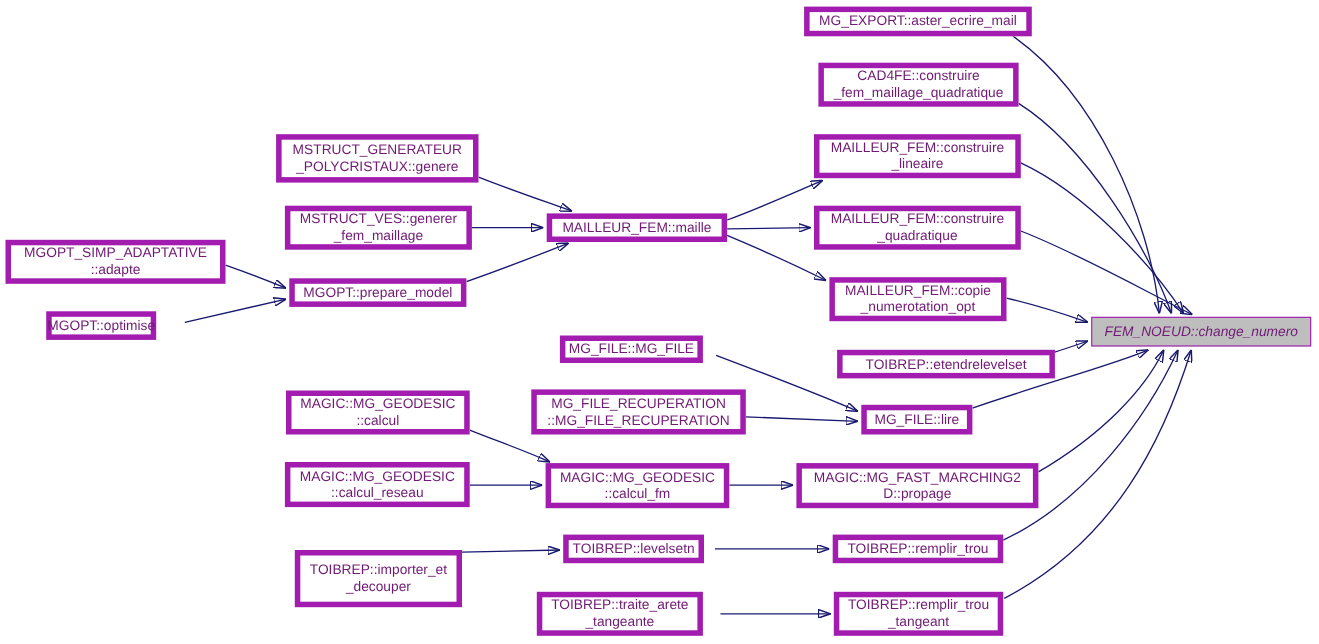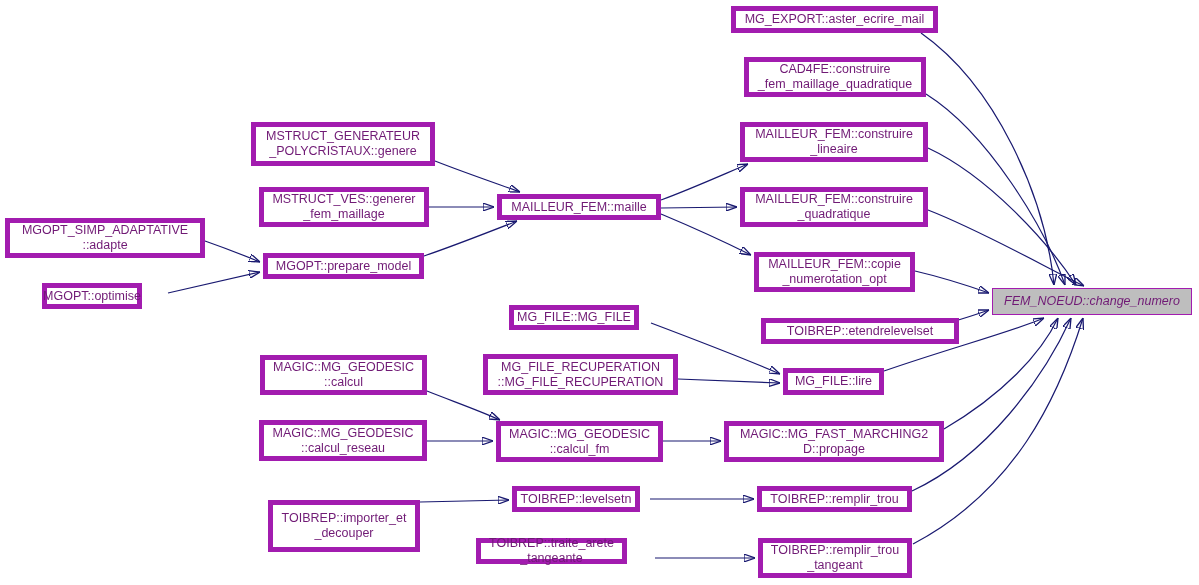--- a/index.html
+++ b/index.html
@@ -97,18 +97,18 @@
   <div class="node" style="left:259px;top:420px;width:168px;height:41px">MAGIC::MG_GEODESIC
 ::calcul_reseau</div>
   <div class="node" style="left:496px;top:421px;width:167px;height:41px">MAGIC::MG_GEODESIC
 ::calcul_fm</div>
   <div class="node" style="left:724px;top:421px;width:220px;height:41px">MAGIC::MG_FAST_MARCHING2
 D::propage</div>
   <div class="node" style="left:757px;top:486px;width:155px;height:26px">TOIBREP::remplir_trou</div>
   <div class="node" style="left:268px;top:500px;width:152px;height:52px">TOIBREP::importer_et
 _decouper</div>
   <div class="node" style="left:512px;top:486px;width:128px;height:26px">TOIBREP::levelsetn</div>
-  <div class="node" style="left:476px;top:538px;width:151px;height:26px">TOIBREP::traite_arete
+  <div class="node" style="left:488px;top:538px;width:151px;height:40px">TOIBREP::traite_arete
 _tangeante</div>
   <div class="node" style="left:758px;top:538px;width:154px;height:40px">TOIBREP::remplir_trou
 _tangeant</div>
 
 </div>
 
 </body></html>

